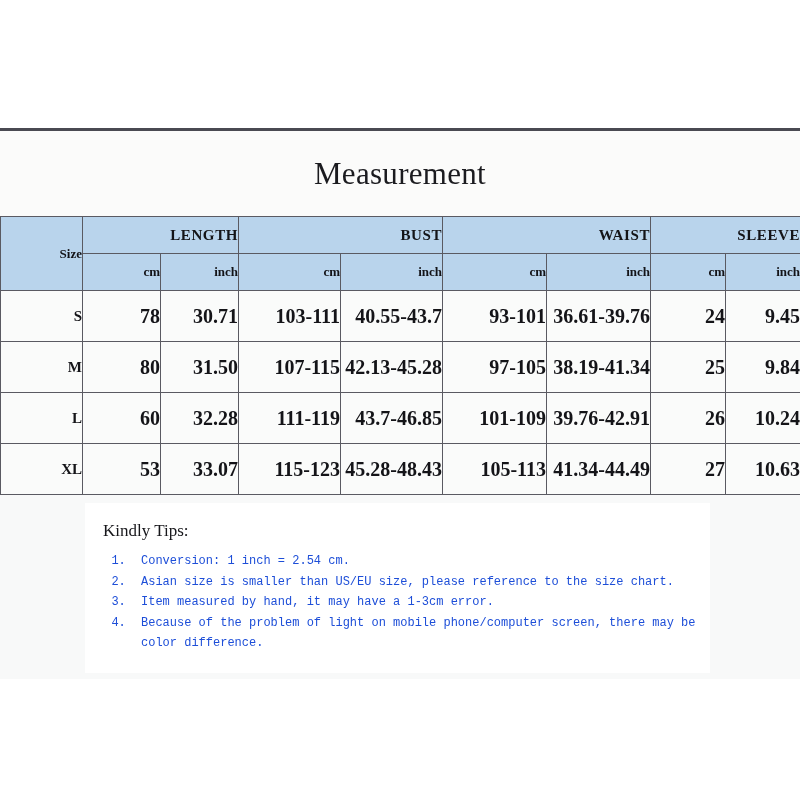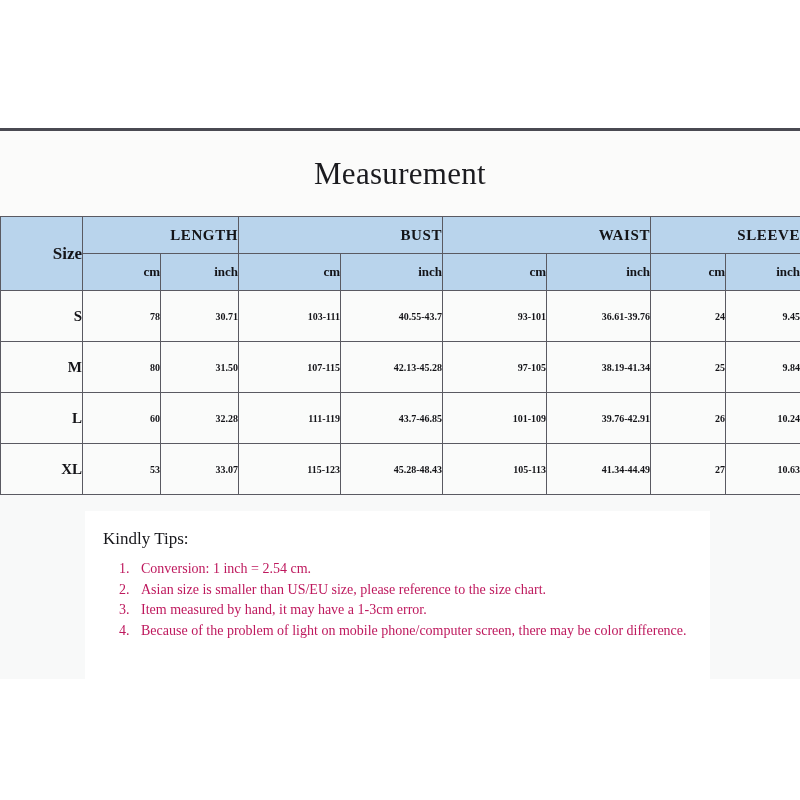--- a/index.html
+++ b/index.html
@@ -74,31 +74,31 @@
     font-size: 15px;
     letter-spacing: 0.6px;
     height: 36px;
   }
   .hdr-unit {
     font-size: 13px;
     height: 36px;
     font-weight: bold;
   }
   .hdr-size {
-    font-size: 17px;
+    font-size: 13px;
   }
   table.size-table tbody td {
     height: 50px;
     background: #fafbfa;
   }
   .cell-size {
     font-size: 15px;
   }
   .cell-val {
-    font-size: 10px;
+    font-size: 20px;
   }
   
   col.c-size   { width: 82px; }
   col.c-len-cm { width: 78px; }
   col.c-len-in { width: 78px; }
   col.c-bust-cm{ width: 102px; }
   col.c-bust-in{ width: 102px; }
   col.c-waist-cm{ width: 104px; }
   col.c-waist-in{ width: 104px; }
   col.c-slv-cm { width: 75px; }
@@ -106,44 +106,44 @@
 
   
   .tips-area {
     position: relative;
     height: 184px;
     background: #f8f9f9;
   }
   .tips-inner {
     position: absolute;
     left: 85px;
-    top: 16px;
+    top: 8px;
     width: 625px;
     height: 170px;
     background: #ffffff;
     padding: 18px 0 0 18px;
     box-sizing: border-box;
   }
   .tips-heading {
     font-size: 17px;
     color: #17171b;
     margin-bottom: 10px;
     font-family: "Liberation Serif", "DejaVu Serif", serif;
   }
   ol.tips-list {
     margin: 0;
     padding-left: 30px;
     list-style-type: decimal;
   }
   ol.tips-list li {
-    font-size: 14px;
+    font-size: 12px;
     line-height: 20.5px;
-    color: #be185d;
+    color: #1d4ed8;
     padding-left: 8px;
-    font-family: Liberation Serif, serif;
+    font-family: Liberation Mono, monospace;
   }
 </style>
 </head>
 <body>
 
 <div class="page">
   <div class="content-block">
 
     <div class="title-area">
       <div class="title-text">Measurement</div>

